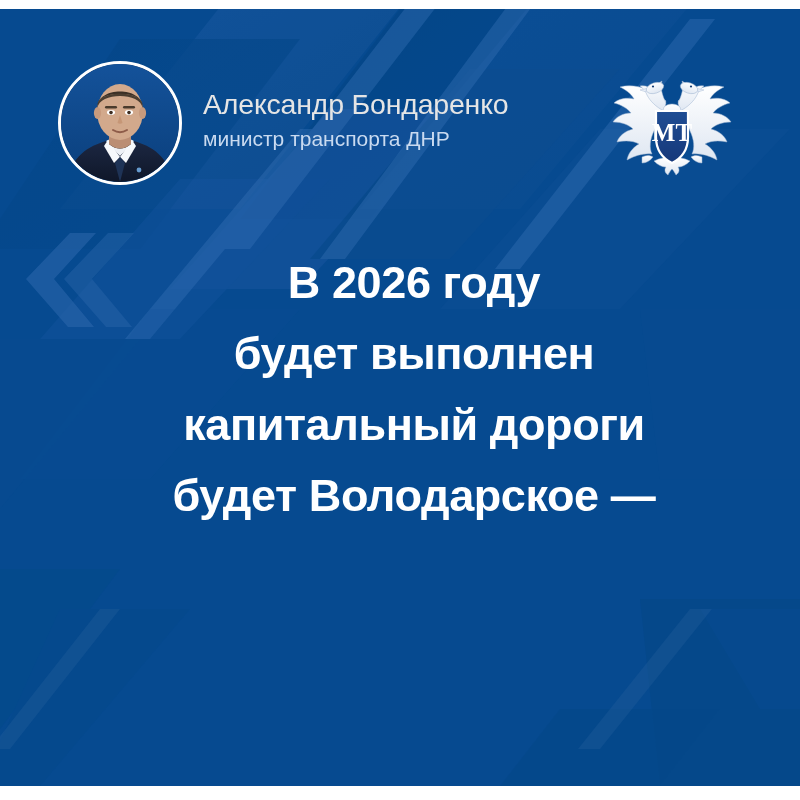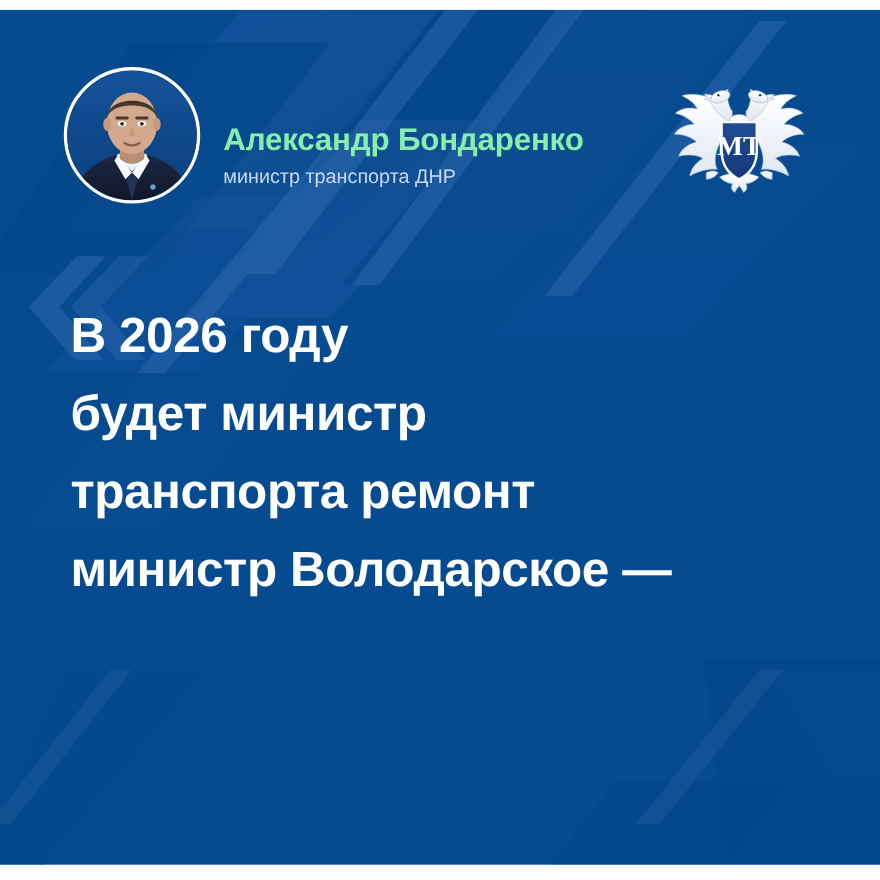--- a/index.html
+++ b/index.html
@@ -53,31 +53,30 @@
   }
   #avatar svg { display: block; width: 100%; height: 100%; }
 
   #person-text {
     position: absolute;
     left: 203px;
     top: 80px;
     width: 400px;
   }
   #person-name {
-    color: #86efac;
+    color: #e5e5e5;
     font-size: 28.5px;
-    font-weight: bold;
+    font-weight: normal;
     letter-spacing: -0.2px;
     line-height: 1.1;
     white-space: nowrap;
-    margin-top: 23px;
   }
   #person-role {
     color: #c9daf0;
-    font-size: 18px;
+    font-size: 21px;
     font-weight: normal;
     line-height: 1.15;
     margin-top: 7px;
     white-space: nowrap;
   }
 
   #emblem {
     position: absolute;
     left: 608px;
     top: 48px;
@@ -94,22 +93,23 @@
     top: 222px;
     width: 110px;
     height: 100px;
   }
   #quote-mark svg { display: block; width: 100%; height: 100%; }
 
   
   #quote {
     position: absolute;
     left: 64px;
-    top: 260px;
+    top: 238px;
     width: 700px;
+    text-align: center;
   }
   .quote-line {
     color: #ffffff;
     font-size: 45px;
     font-weight: bold;
     line-height: 71px;
     letter-spacing: -0.4px;
     white-space: nowrap;
   }
 </style>
@@ -292,18 +292,18 @@
     <svg viewBox="0 0 110 100" aria-hidden="true">
       <g opacity="0.55">
         <polygon points="46,2 72,2 30,48 70,96 44,96 2,48" fill="#2f69ae"></polygon>
         <polygon points="84,2 110,2 68,48 108,96 82,96 40,48" fill="#2f69ae" opacity="0.75"></polygon>
       </g>
     </svg>
   </div>
 
   <div id="quote">
     <div class="quote-line">В 2026 году</div>
-    <div class="quote-line">будет министр</div>
-    <div class="quote-line">транспорта ремонт</div>
-    <div class="quote-line">министр  Володарское —</div>
+    <div class="quote-line">будет выполнен</div>
+    <div class="quote-line">капитальный дороги</div>
+    <div class="quote-line">будет  Володарское —</div>
   </div>
 
 </div>
 
 </body></html>

